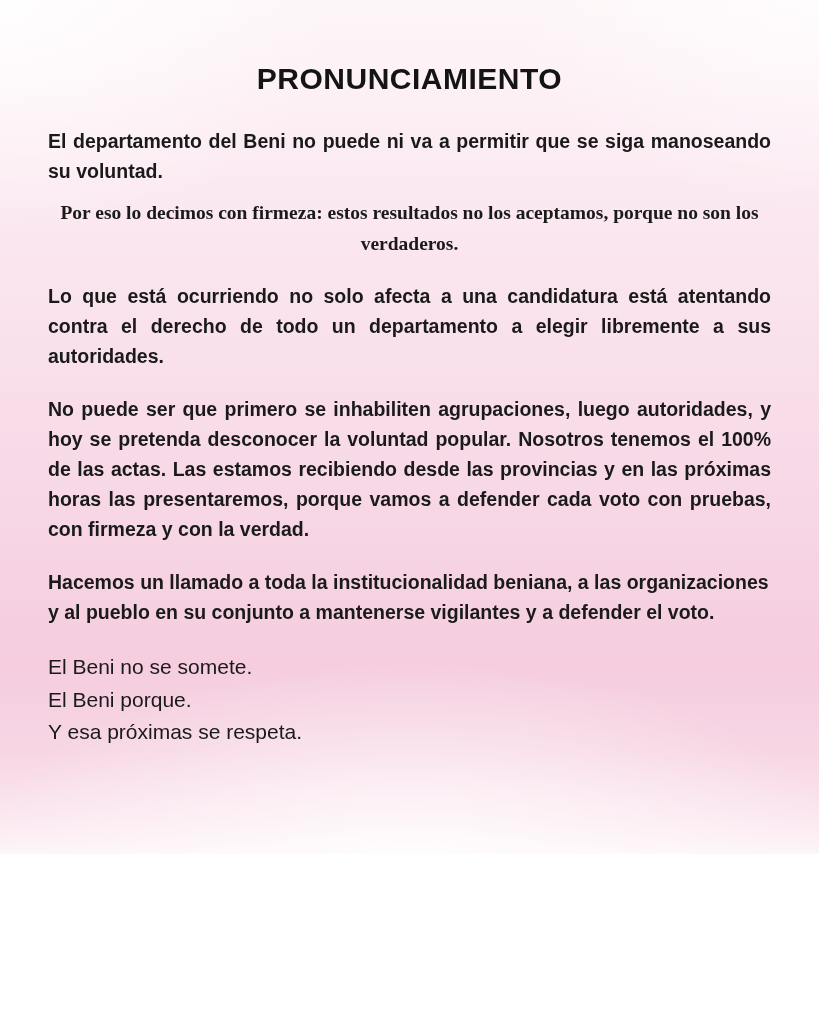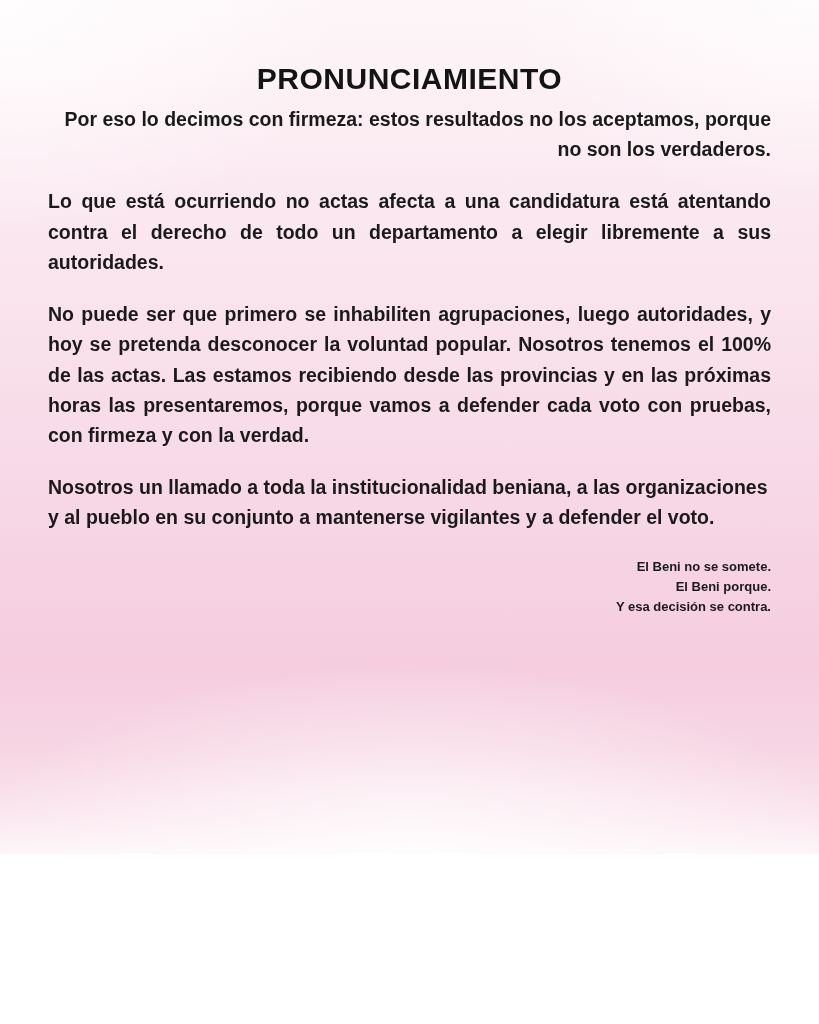--- a/index.html
+++ b/index.html
@@ -61,55 +61,57 @@
     line-height: 1.55;
     font-weight: bold;
     color: #1a1a1a;
     text-align: justify;
     margin: 0;
   }
   .para.gap-top {
     margin-top: 22px;
   }
   .para.tight {
-    margin-top: 0;
-    text-align: right;
+    margin-top: 12px;
+    text-align: center;
+    font-family: Liberation Serif, serif;
   }
   .para.left {
     text-align: left;
   }
   .closing {
     margin-top: 24px;
   }
   .closing .line {
-    font-size: 13px;
+    font-size: 21px;
     line-height: 1.55;
-    font-weight: bold;
+    font-weight: normal;
     color: #1a1a1a;
-    text-align: right;
+    text-align: left;
   }
 </style>
 </head>
 <body>
 
 <div class="page">
   <div class="content">
 
     <h1 class="doc-title">PRONUNCIAMIENTO</h1>
 
+    <p class="para gap-top">El departamento del Beni no puede ni va a permitir que se siga manoseando su voluntad.</p>
 
 
     <p class="para tight">Por eso lo decimos con firmeza: estos resultados no los aceptamos, porque no son los verdaderos.</p>
 
-    <p class="para gap-top">Lo que está ocurriendo no actas afecta a una candidatura está atentando contra el derecho de todo un departamento a elegir libremente a sus autoridades.</p>
+    <p class="para gap-top">Lo que está ocurriendo no solo afecta a una candidatura está atentando contra el derecho de todo un departamento a elegir libremente a sus autoridades.</p>
 
     <p class="para gap-top">No puede ser que primero se inhabiliten agrupaciones, luego autoridades, y hoy se pretenda desconocer la voluntad popular. Nosotros tenemos el 100% de las actas. Las estamos recibiendo desde las provincias y en las próximas horas las presentaremos, porque vamos a defender cada voto con pruebas, con firmeza y con la verdad.</p>
 
-    <p class="para gap-top left">Nosotros un llamado a toda la institucionalidad beniana, a las organizaciones y al pueblo en su conjunto a mantenerse vigilantes y a defender el voto.</p>
+    <p class="para gap-top left">Hacemos un llamado a toda la institucionalidad beniana, a las organizaciones y al pueblo en su conjunto a mantenerse vigilantes y a defender el voto.</p>
 
     <div class="closing">
       <div class="line">El Beni no se somete.</div>
       <div class="line">El Beni porque.</div>
-      <div class="line">Y esa decisión se contra.</div>
+      <div class="line">Y esa próximas se respeta.</div>
     </div>
 
   </div>
 </div>
 
 </body></html>

